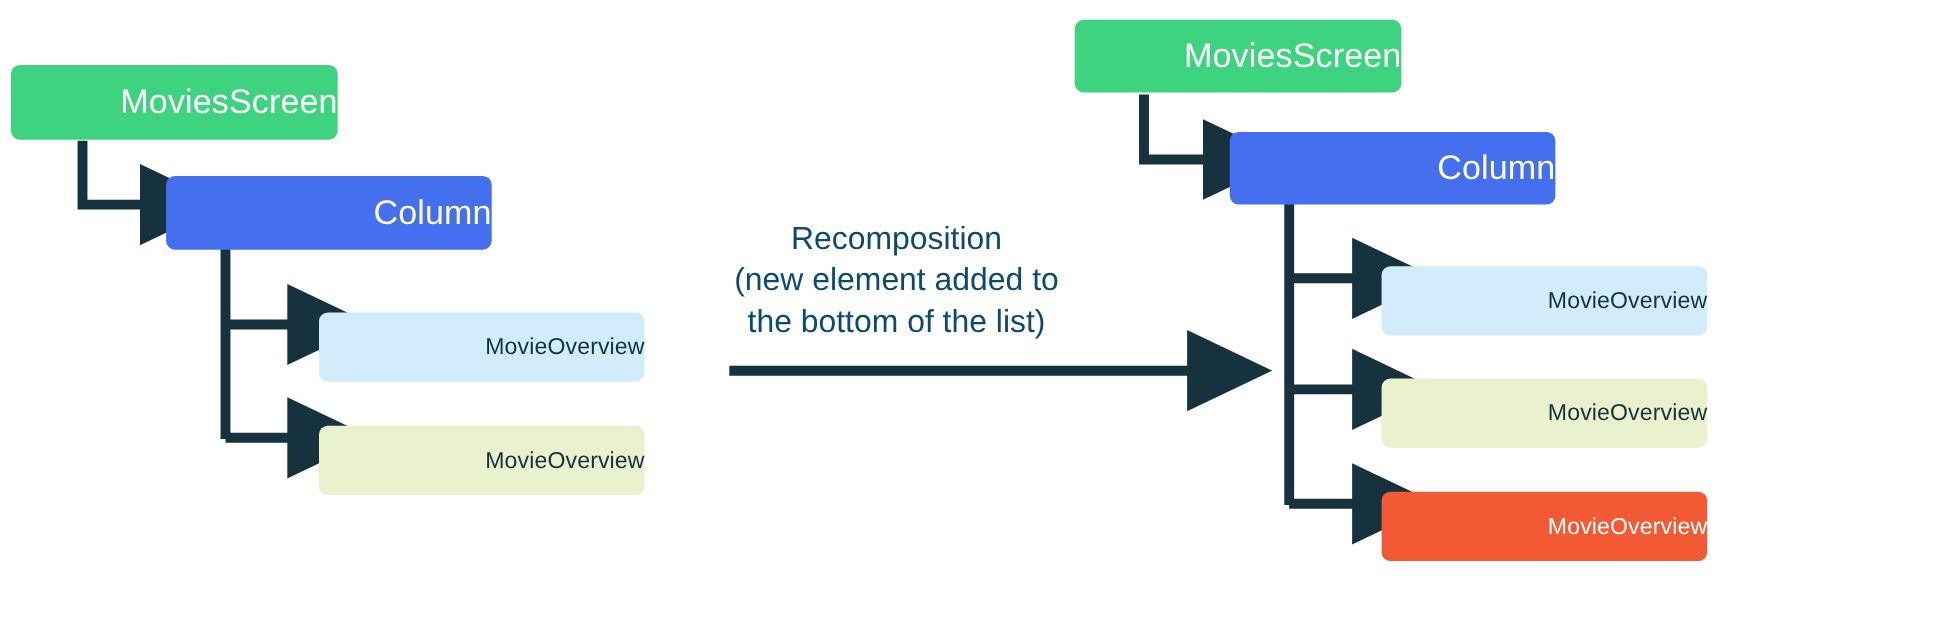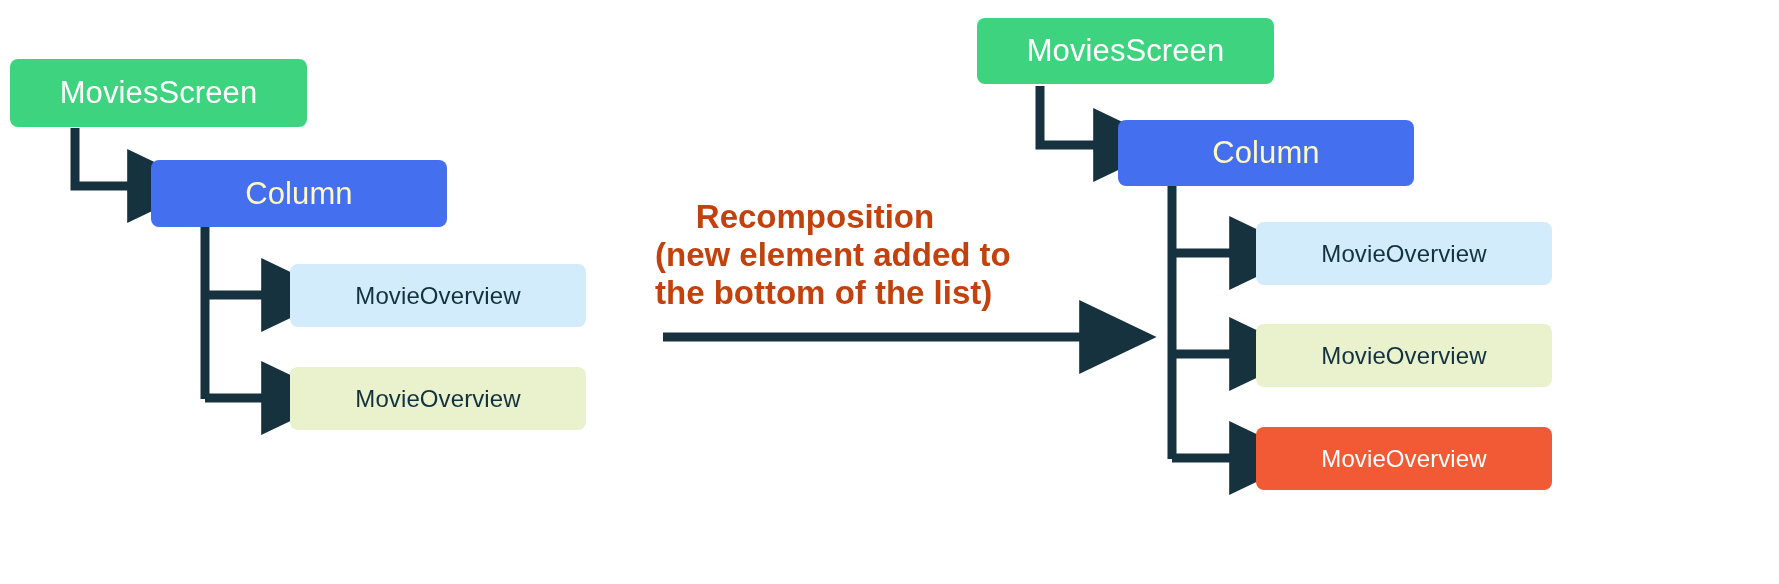--- a/index.html
+++ b/index.html
@@ -1,31 +1,31 @@
 <!DOCTYPE html>
 <html><head>
 <meta charset="utf-8">
 <style>
   html,body{margin:0;padding:0;background:#ffffff;}
   body{width:1779px;height:584px;position:relative;overflow:hidden;
        font-family:"Liberation Sans","DejaVu Sans",sans-serif;}
   .stage{position:absolute;inset:0;}
   svg.wires{position:absolute;left:0;top:0;width:1779px;height:584px;overflow:visible;}
   .box{position:absolute;box-sizing:border-box;display:flex;align-items:center;
-       justify-content:center;border-radius:8px;white-space:nowrap;
+       justify-content:flex-end;border-radius:8px;white-space:nowrap;
        letter-spacing:.1px;}
   .b-green{background:#3ed47f;color:#ffffff;}
   .b-blue{background:#4470ef;color:#fef9c3;}
   .b-lblue{background:#d3ecfc;color:#12323f;}
   .b-lyellow{background:#e9f1cd;color:#12323f;}
   .b-orange{background:#f15a34;color:#ffffff;}
   .t-big{font-size:31px;}
-  .t-mid{font-size:24px;}
-  .center-label{position:absolute;color:#c2410c;font-size:33px;line-height:38px;
-                text-align:center;white-space:pre;font-weight:bold;}
+  .t-mid{font-size:21px;margin-top:20px;}
+  .center-label{position:absolute;color:#0c4a6e;font-size:29px;line-height:38px;
+                text-align:center;white-space:pre;}
 </style>
 </head>
 <body>
 
 <div class="stage">
 
   <svg class="wires" viewBox="0 0 1779 584">
     <defs>
       <marker id="ah" markerWidth="9" markerHeight="9" refX="1.2" refY="4.5" orient="auto" markerUnits="strokeWidth">
         <path d="M0,0.4 L8.6,4.5 L0,8.6 z" fill="#16323f"></path>

